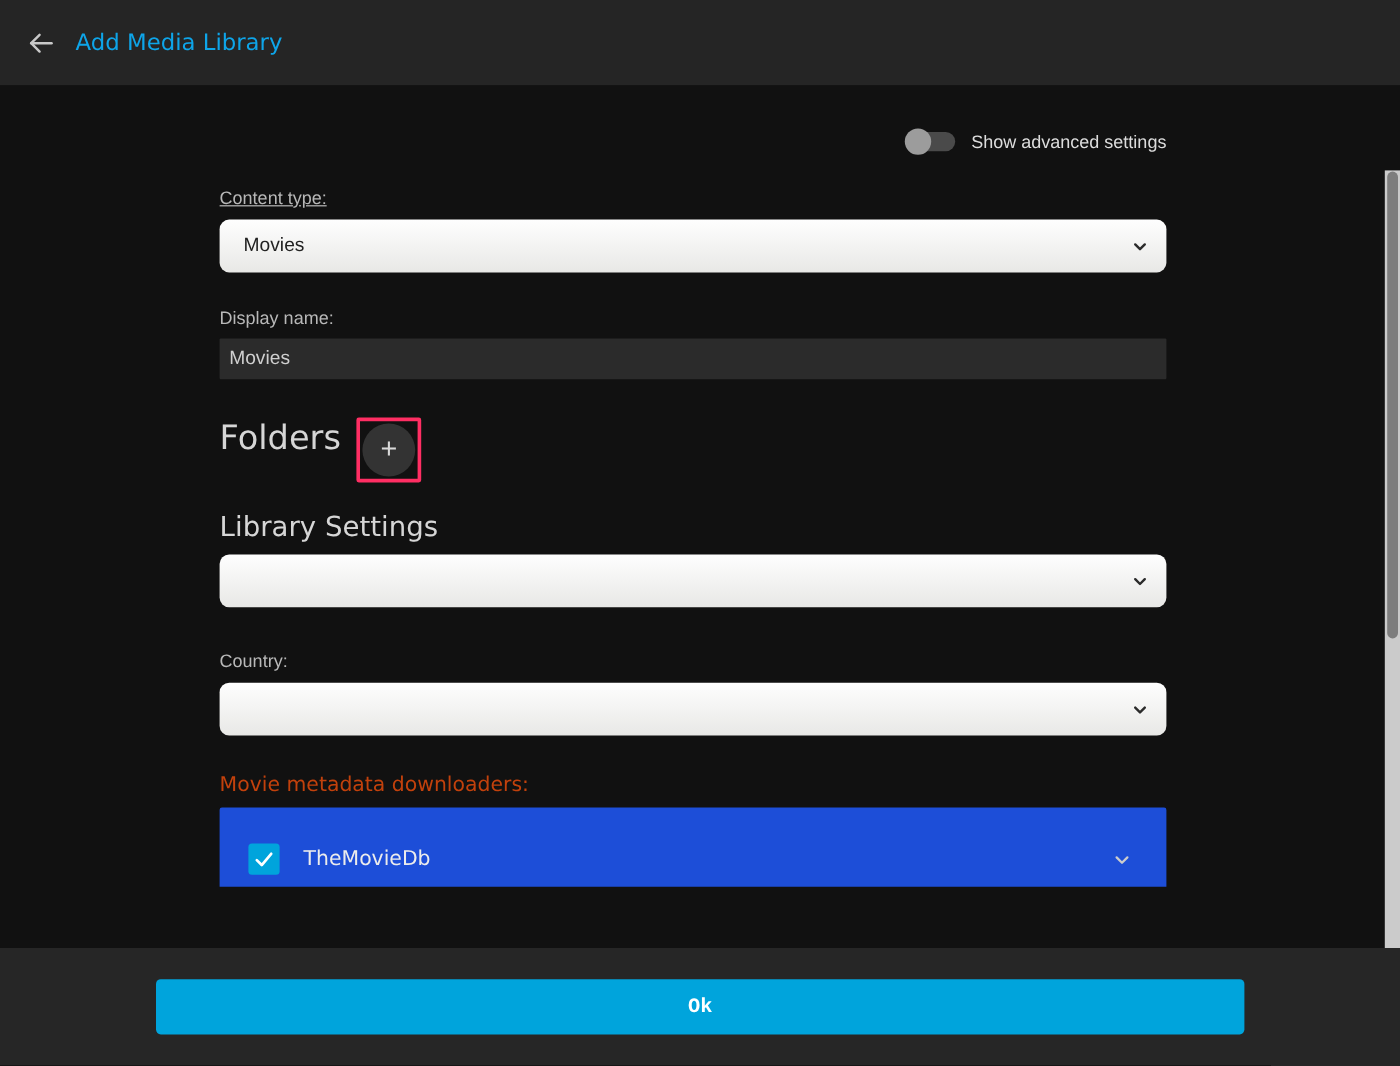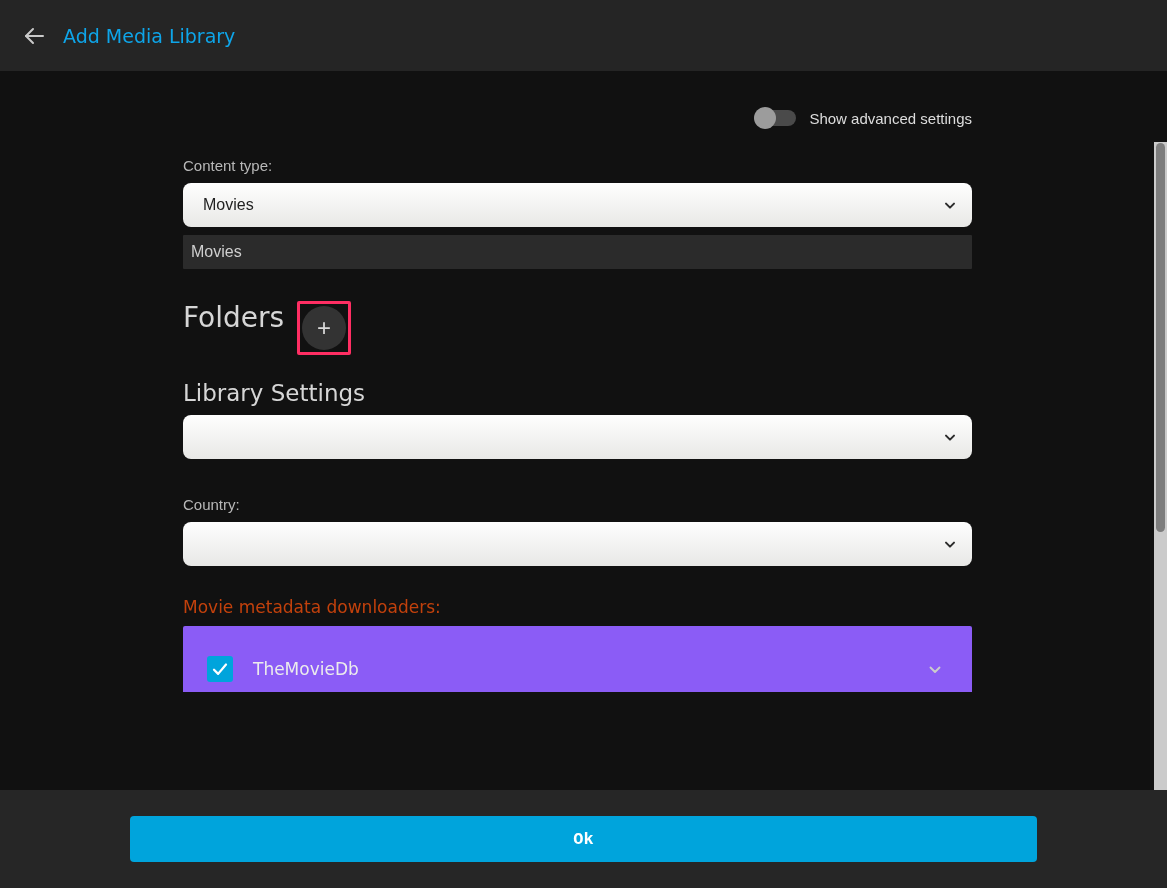--- a/index.html
+++ b/index.html
@@ -51,21 +51,21 @@
     background: #4a4a4a; border-radius: 8px;
   }
   .toggle .knob {
     position: absolute; left: 0; top: 1px; width: 22px; height: 22px;
     background: #9c9c9c; border-radius: 50%;
   }
   .toggle-label { font-size: 15px; color: #dddddd; }
 
   
   .field-label { font-size: 15px; color: #b8b8b8; }
-  .lbl-content-type { margin-top: 27px; }
+  .lbl-content-type { margin-top: 27px; text-decoration: underline; }
   .lbl-display-name { margin-top: 30px; }
   .lbl-language { margin-top: 21px; }
   .lbl-country { margin-top: 37px; }
 
   
   .select {
     margin-top: 9px; position: relative;
     width: 789px; height: 44px;
     background: linear-gradient(#fefefe, #e8e8e6);
     border-radius: 8px;
@@ -124,21 +124,21 @@
   }
 
   .lbl-metadata {
     margin-top: 31px; font-size: 17px; color: #c2410c;
     font-family: "DejaVu Sans", sans-serif;
   }
 
   
   .downloader-card {
     margin-top: 9px; width: 789px; height: 66px;
-    background: #8b5cf6; border-radius: 2px 2px 0 0;
+    background: #1d4ed8; border-radius: 2px 2px 0 0;
     overflow: hidden; position: relative;
   }
   .downloader-row {
     position: absolute; left: 24px; right: 28px; top: 30px;
     display: flex; align-items: center;
   }
   .checkbox {
     width: 26px; height: 26px; border-radius: 3px;
     background: #00a4dc; cursor: pointer;
     display: flex; align-items: center; justify-content: center;
@@ -201,20 +201,21 @@
     <div class="field-label lbl-content-type">Content type:</div>
     <div class="select">
       <span>Movies</span>
       <span class="chevron">
         <svg width="16" height="16" viewBox="0 0 24 24" fill="none" stroke="currentColor" stroke-width="3" stroke-linecap="round" stroke-linejoin="round">
           <polyline points="6 10 12 16 18 10"></polyline>
         </svg>
       </span>
     </div>
 
+    <div class="field-label lbl-display-name">Display name:</div>
     <input class="text-input" type="text" value="Movies" style="">
 
     <div class="folders-row">
       <span class="h1">Folders</span>
       <span class="add-btn-focus">
         <button class="add-btn">
           <span>+</span>
         </button>
       </span>
     </div>

